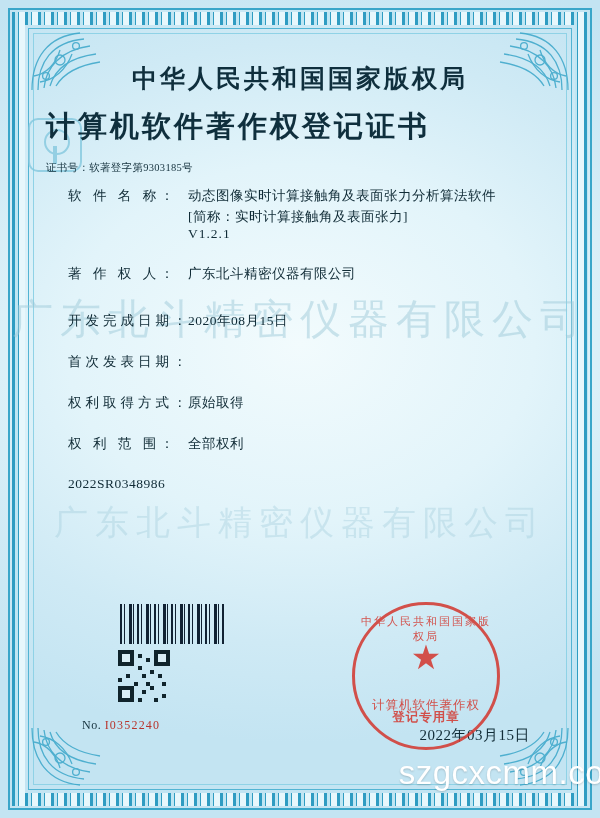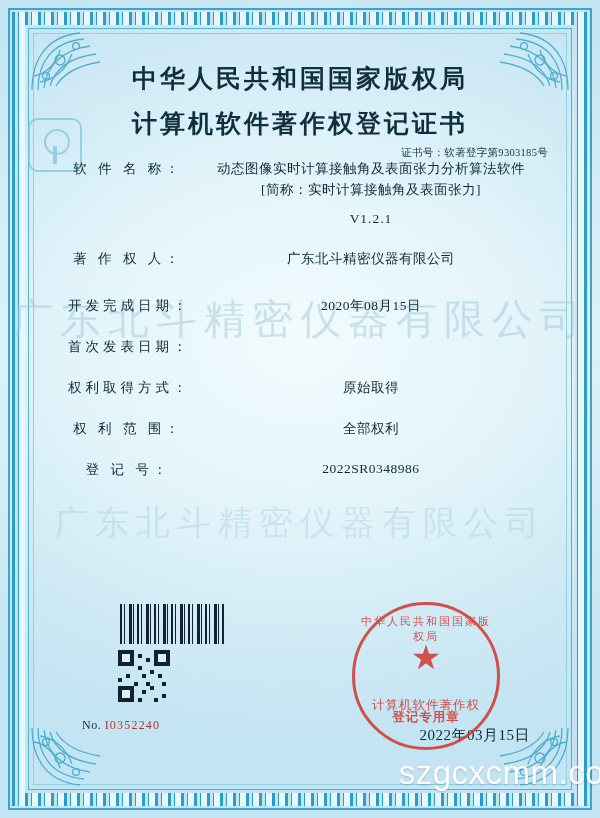--- a/index.html
+++ b/index.html
@@ -77,32 +77,32 @@
   }
   .org-title {
     text-align: center;
     font-size: 25px;
     font-weight: bold;
     letter-spacing: 3px;
     color: #0f2f3d;
     margin-bottom: 12px;
   }
   .doc-title {
-    text-align: center;
-    font-size: 25px;
+    font-size: 29px;
     font-weight: bold;
     letter-spacing: 3px;
     color: #0f2f3d;
-    margin-bottom: 6px;
+    margin-bottom: 14px;
   }
   .cert-no {
-    text-align: right;
+    text-align: left;
     font-size: 10.5px;
     color: #14313d;
     padding-right: 6px;
+    margin-bottom: 12px;
     letter-spacing: .3px;
   }
 
   .emblem {
     position: absolute;
     left: 28px; top: 118px;
     width: 54px; height: 54px;
     border: 2px solid #7fc6dd;
     border-radius: 10px;
     opacity: .75;
@@ -116,37 +116,37 @@
     border-radius: 50%;
   }
   .emblem:after {
     content: "";
     position: absolute;
     left: 23px; top: 26px;
     width: 4px; height: 18px;
     background: #7fc6dd;
   }
 
-  .rows { position: relative; margin-left: 22px; text-align: center; }
+  .rows { position: relative; margin-left: 22px; }
   .row {
     display: flex;
     align-items: flex-start;
     margin-bottom: 9px;
     font-size: 13.5px;
     color: #102b36;
   }
   .row .lbl {
     width: 120px;
     flex: none;
     letter-spacing: 4px;
     white-space: nowrap;
   }
   .row .val { flex: 1; letter-spacing: .5px; }
   .row .val .sub { display: block; margin-top: 3px; }
-  .row .val .ver { display: block; margin-top: 12px; letter-spacing: 1px; font-family: Liberation Serif, serif; }
+  .row .val .ver { display: block; margin-top: 0; letter-spacing: 1px; font-family: Liberation Serif, serif; }
 
   .gap-lg { height: 20px; }
   .gap-md { height: 14px; }
 
   .para {
     margin-top: 22px;
     font-size: 13.5px;
     line-height: 2.0;
     color: #102b36;
     letter-spacing: .6px;
@@ -363,21 +363,20 @@
       <div class="gap-md"></div>
 
       <div class="row">
         <div class="lbl">权 利 范 围：</div>
         <div class="val">全部权利</div>
       </div>
 
       <div class="gap-md"></div>
 
       <div class="row">
-        <div class="lbl">登 记 号：</div>
         <div class="val">2022SR0348986</div>
       </div>
 
     </div>
 
   </div>
 
   <div class="barcode"></div>
 
   <div class="qr">

